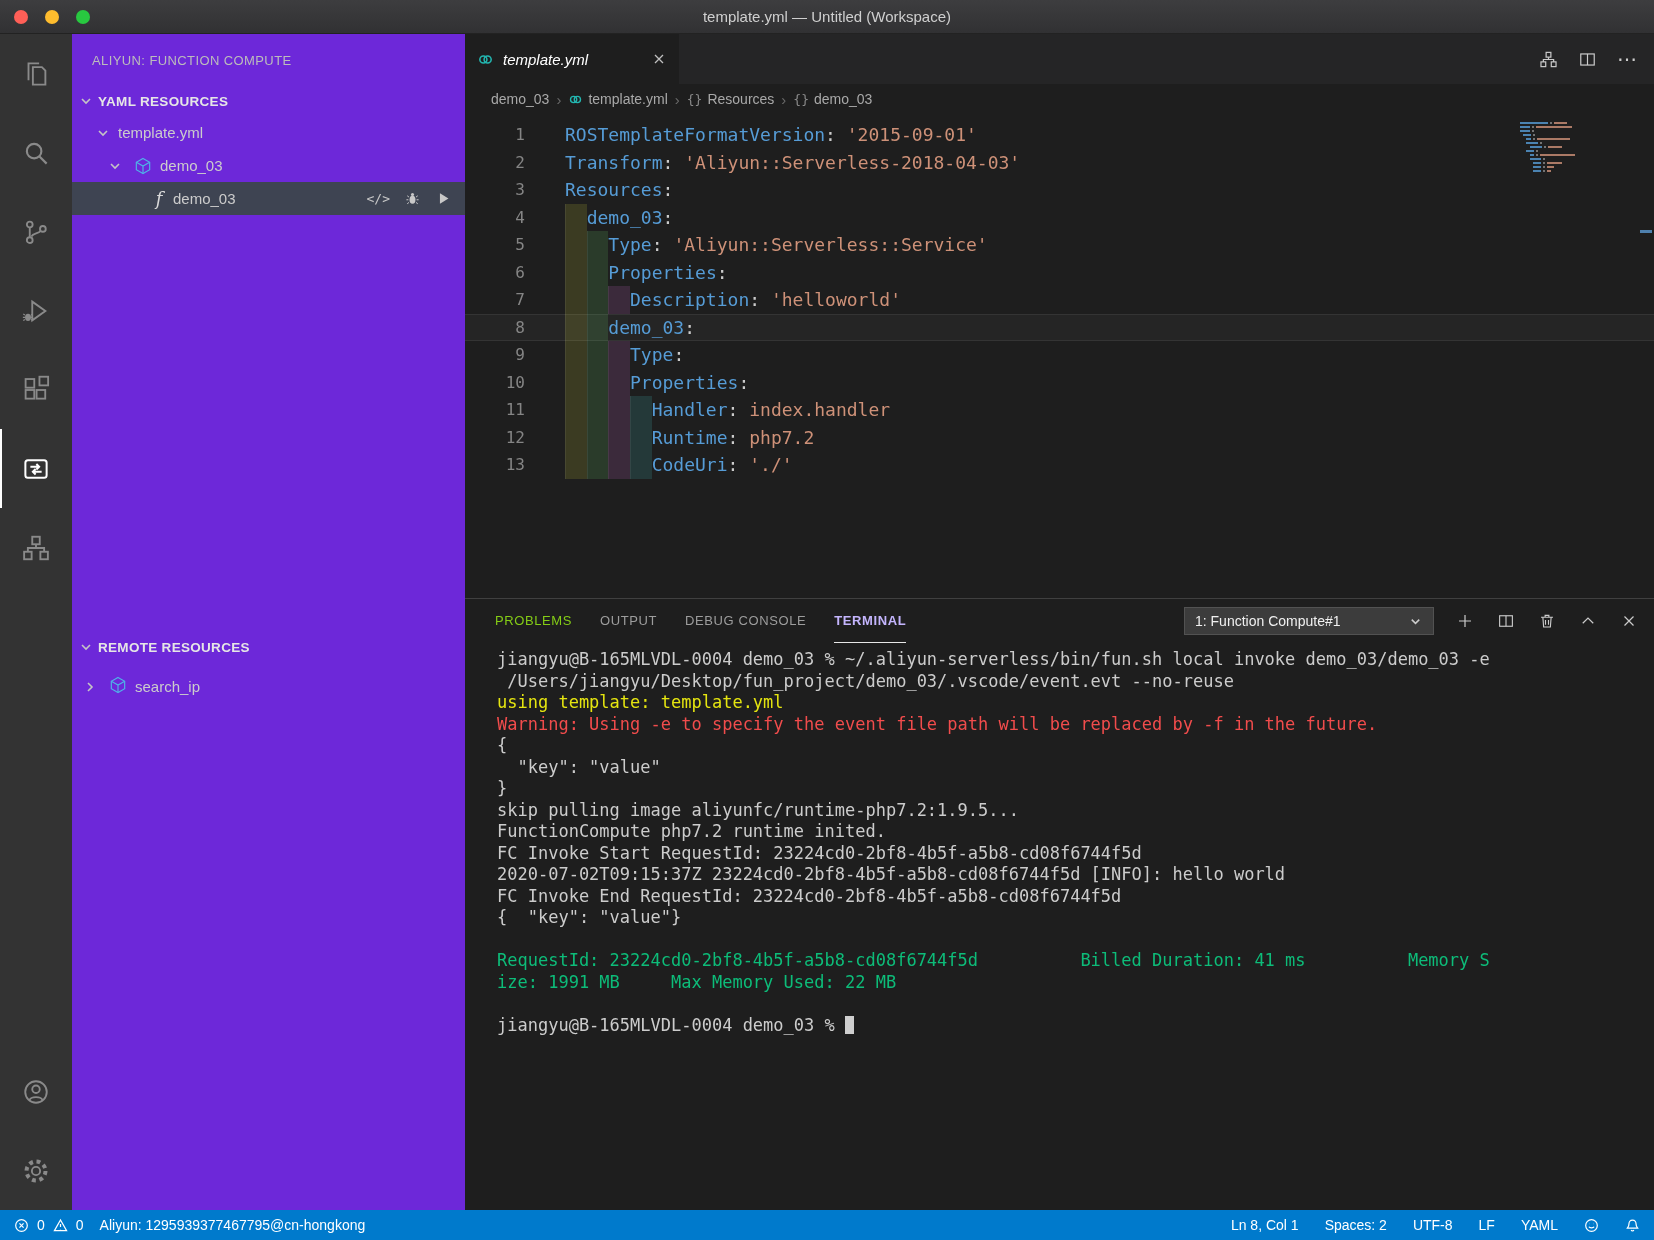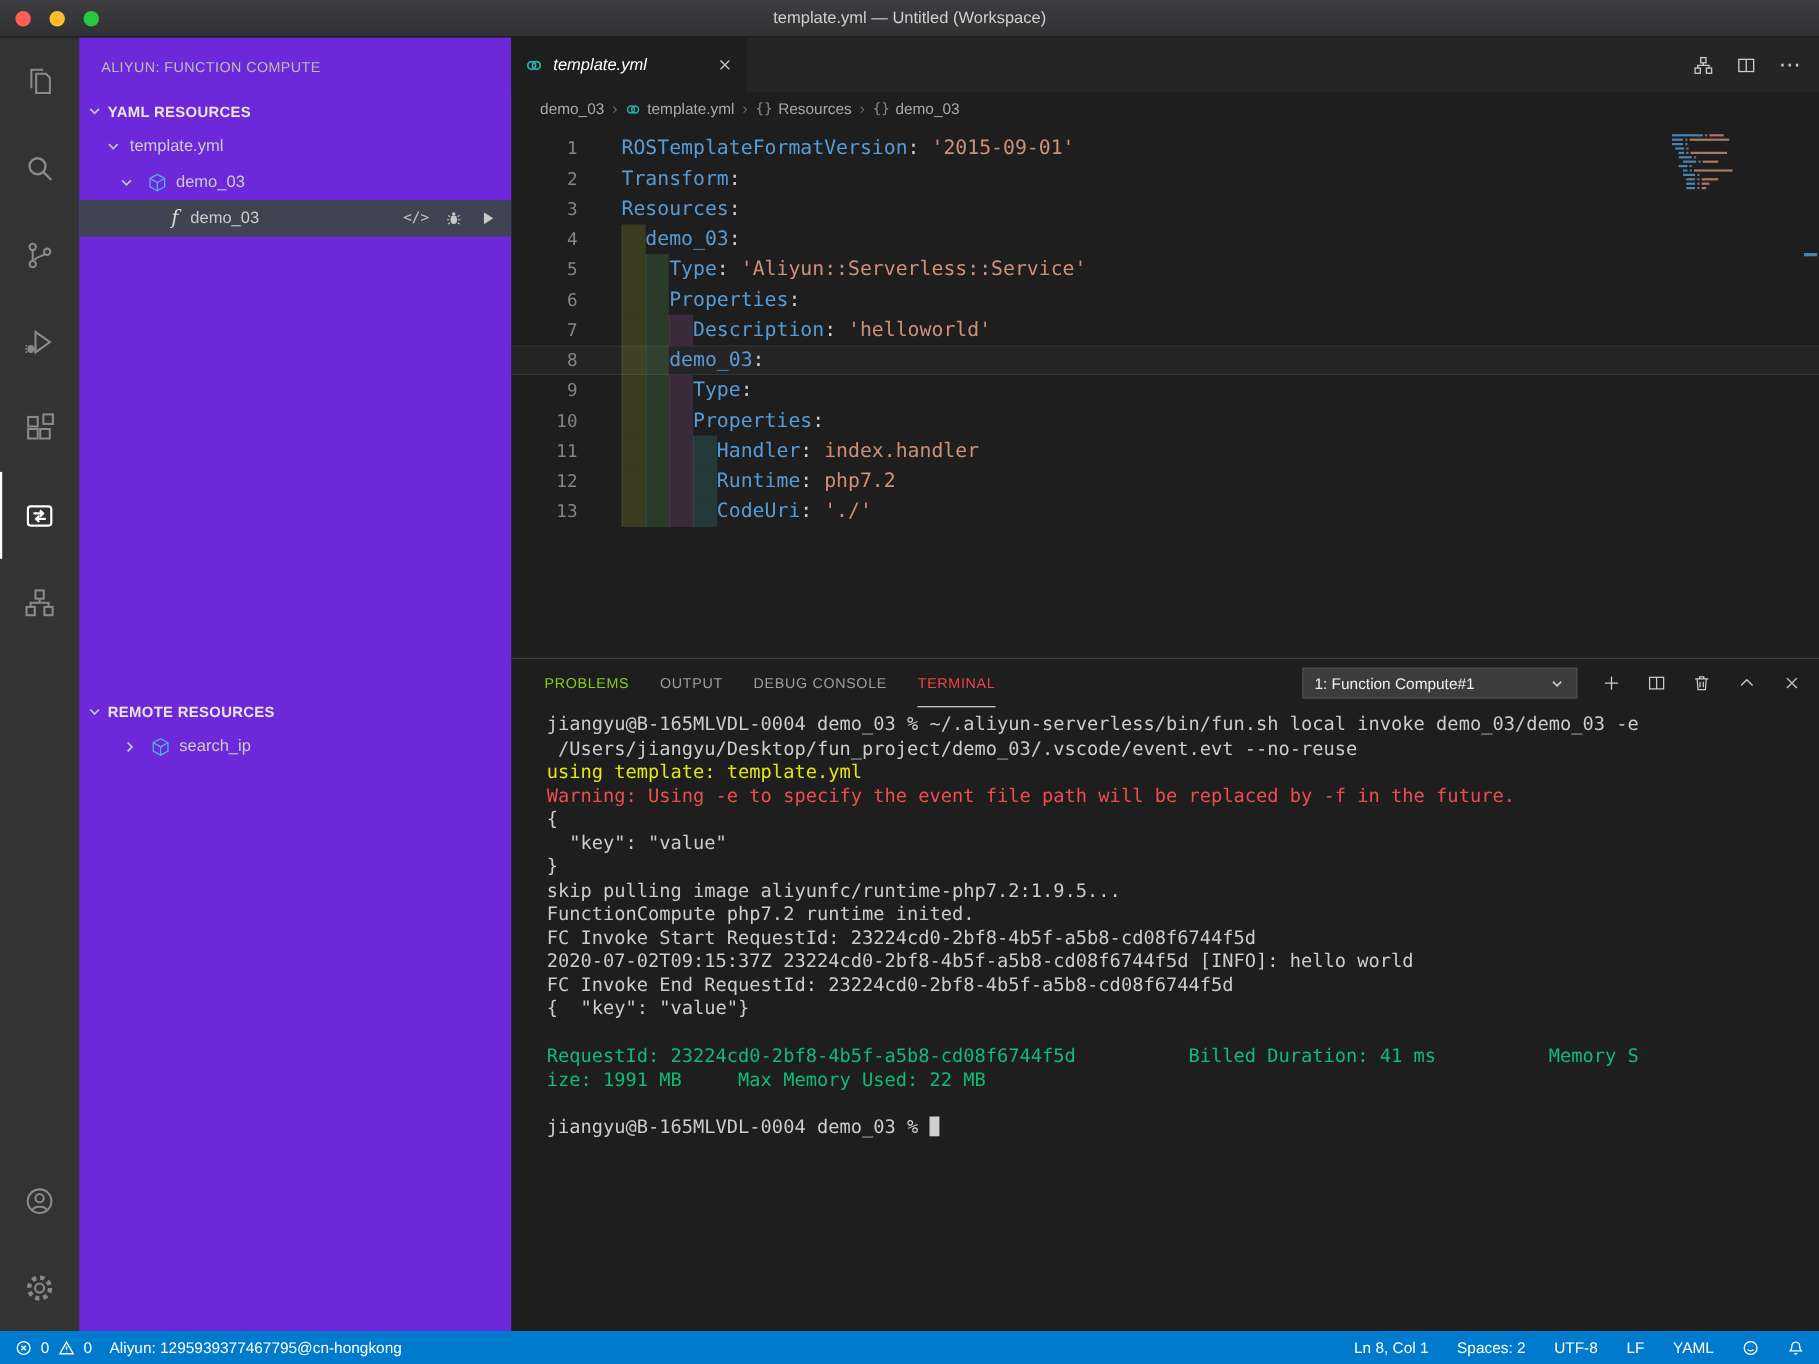--- a/index.html
+++ b/index.html
@@ -28,21 +28,21 @@
   .sidebar { width:393px; flex:none; background:#6d28d9; color:#cccccc; display:flex; flex-direction:column; overflow:hidden; }
   .sidebar-title { height:52px; flex:none; display:flex; align-items:center; padding-left:20px; font-size:13px; color:#bcbcbc; letter-spacing:.4px; }
   .local-section { height:546px; flex:none; }
   .section-header { height:30px; display:flex; align-items:center; gap:4px; padding-left:6px; font-weight:bold; font-size:13.5px; color:#e6e6e6; letter-spacing:.3px; cursor:pointer; }
   .section-header svg, .tree-row .twist { width:16px; height:16px; flex:none; color:#c5c5c5; }
   .tree-row { height:33px; display:flex; align-items:center; font-size:15px; cursor:pointer; }
   .tree-row .label { margin-left:7px; white-space:nowrap; }
   .row-template { padding-left:23px; }
   .row-service  { padding-left:35px; }
   .row-function { padding-left:80px; background:#3e4452; }
-  .row-remote   { padding-left:38px; }
+  .row-remote   { padding-left:10px;align-items:flex-end; }
   .cube { width:20px; height:20px; margin-left:10px; flex:none; }
   .f-icon { font-family:"DejaVu Serif",serif; font-style:italic; font-size:18px; color:#d9d9d9; width:14px; text-align:center; flex:none; }
   .row-actions { margin-left:auto; margin-right:13px; display:flex; align-items:center; gap:14px; color:#c8c8c8; }
   .row-actions svg { width:17px; height:17px; }
   .code-tag { font-family:"DejaVu Sans Mono",monospace; font-size:13px; color:#c8c8c8; }
 
   
   .editor-area { flex:1; min-width:0; display:flex; flex-direction:column; background:#1e1e1e; }
   .tabbar { height:50px; flex:none; background:#252526; display:flex; align-items:stretch; }
   .tab { width:214px; background:#1e1e1e; display:flex; align-items:center; gap:9px; padding:0 12px; color:#ffffff; font-size:15px; cursor:pointer; }
@@ -76,21 +76,21 @@
   .mm-line { height:2.2px; margin-bottom:1.8px; display:flex; }
   .mm-seg { height:100%; margin-right:2px; }
   .ov-marker { position:absolute; right:2px; top:116px; width:12px; height:3px; background:rgba(84,140,190,.9); }
 
   
   .panel { flex:1; min-height:0; display:flex; flex-direction:column; border-top:1px solid rgba(128,128,128,.35); }
   .panel-header { height:44px; flex:none; display:flex; align-items:center; padding:0 16px 0 30px; }
   .panel-tabs { display:flex; gap:28px; height:100%; }
   .panel-tab { display:flex; align-items:center; font-size:13px; letter-spacing:.6px; color:#9d9d9d; border-bottom:1px solid transparent; cursor:pointer; }
   .panel-tab:first-child { color:#84cc16; }
-  .panel-tab.active { color:#ef4444; border-bottom-color:#e7e7e7; }
+  .panel-tab.active { color:#c4b5fd; border-bottom-color:#e7e7e7;font-weight:bold; }
   .terminal-picker { margin-left:auto; width:250px; height:28px; flex:none; background:#3c3c3c; border:1px solid #525252; color:#f0f0f0; font-size:14px; display:flex; align-items:center; justify-content:space-between; padding:0 10px; margin-right:22px; cursor:pointer; }
   .terminal-picker svg { width:15px; height:15px; color:#cccccc; }
   .panel-actions { display:flex; align-items:center; gap:23px; color:#cccccc; }
   .panel-actions svg { width:18px; height:18px; cursor:pointer; }
 
   .terminal { flex:1; min-height:0; overflow:hidden; padding:6px 0 0 32px; font-family:"DejaVu Sans Mono",monospace; font-size:17px; line-height:21.5px; color:#cccccc; white-space:pre; }
   .term-line { min-height:21.5px; }
   .term-yellow { color:#e5e510; }
   .term-red { color:#f14c4c; }
   .term-green { color:#0dbc79; }
@@ -311,20 +311,21 @@
                 <span class="tok-key">ROSTemplateFormatVersion</span>
                 <span class="tok-punc">: </span>
                 <span class="tok-str">'2015-09-01'</span>
               </div>
             </div>
             <div class="code-line">
               <div class="line-num">2</div>
               <div class="line-content">
                 <span class="tok-key">Transform</span>
                 <span class="tok-punc">: </span>
+                <span class="tok-str">'Aliyun::Serverless-2018-04-03'</span>
               </div>
             </div>
             <div class="code-line">
               <div class="line-num">3</div>
               <div class="line-content">
                 <span class="tok-key">Resources</span>
                 <span class="tok-punc">:</span>
               </div>
             </div>
             <div class="code-line">

